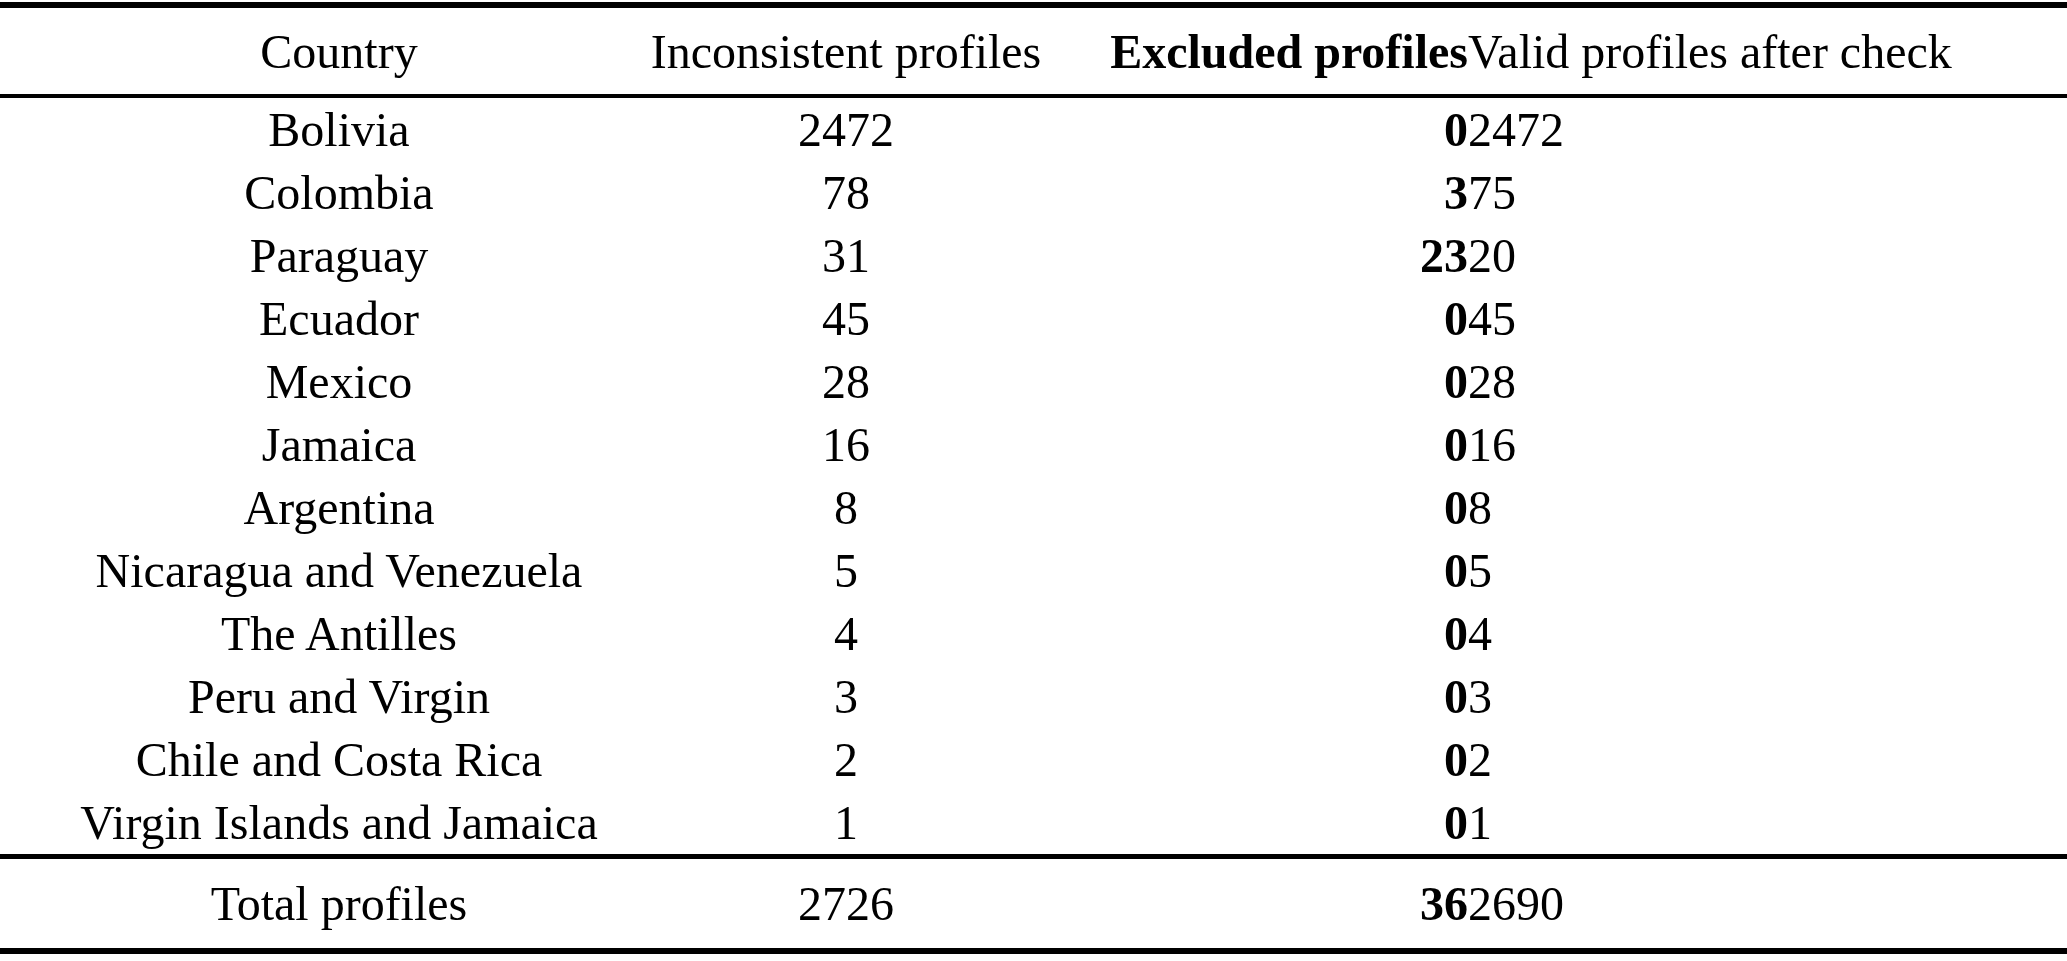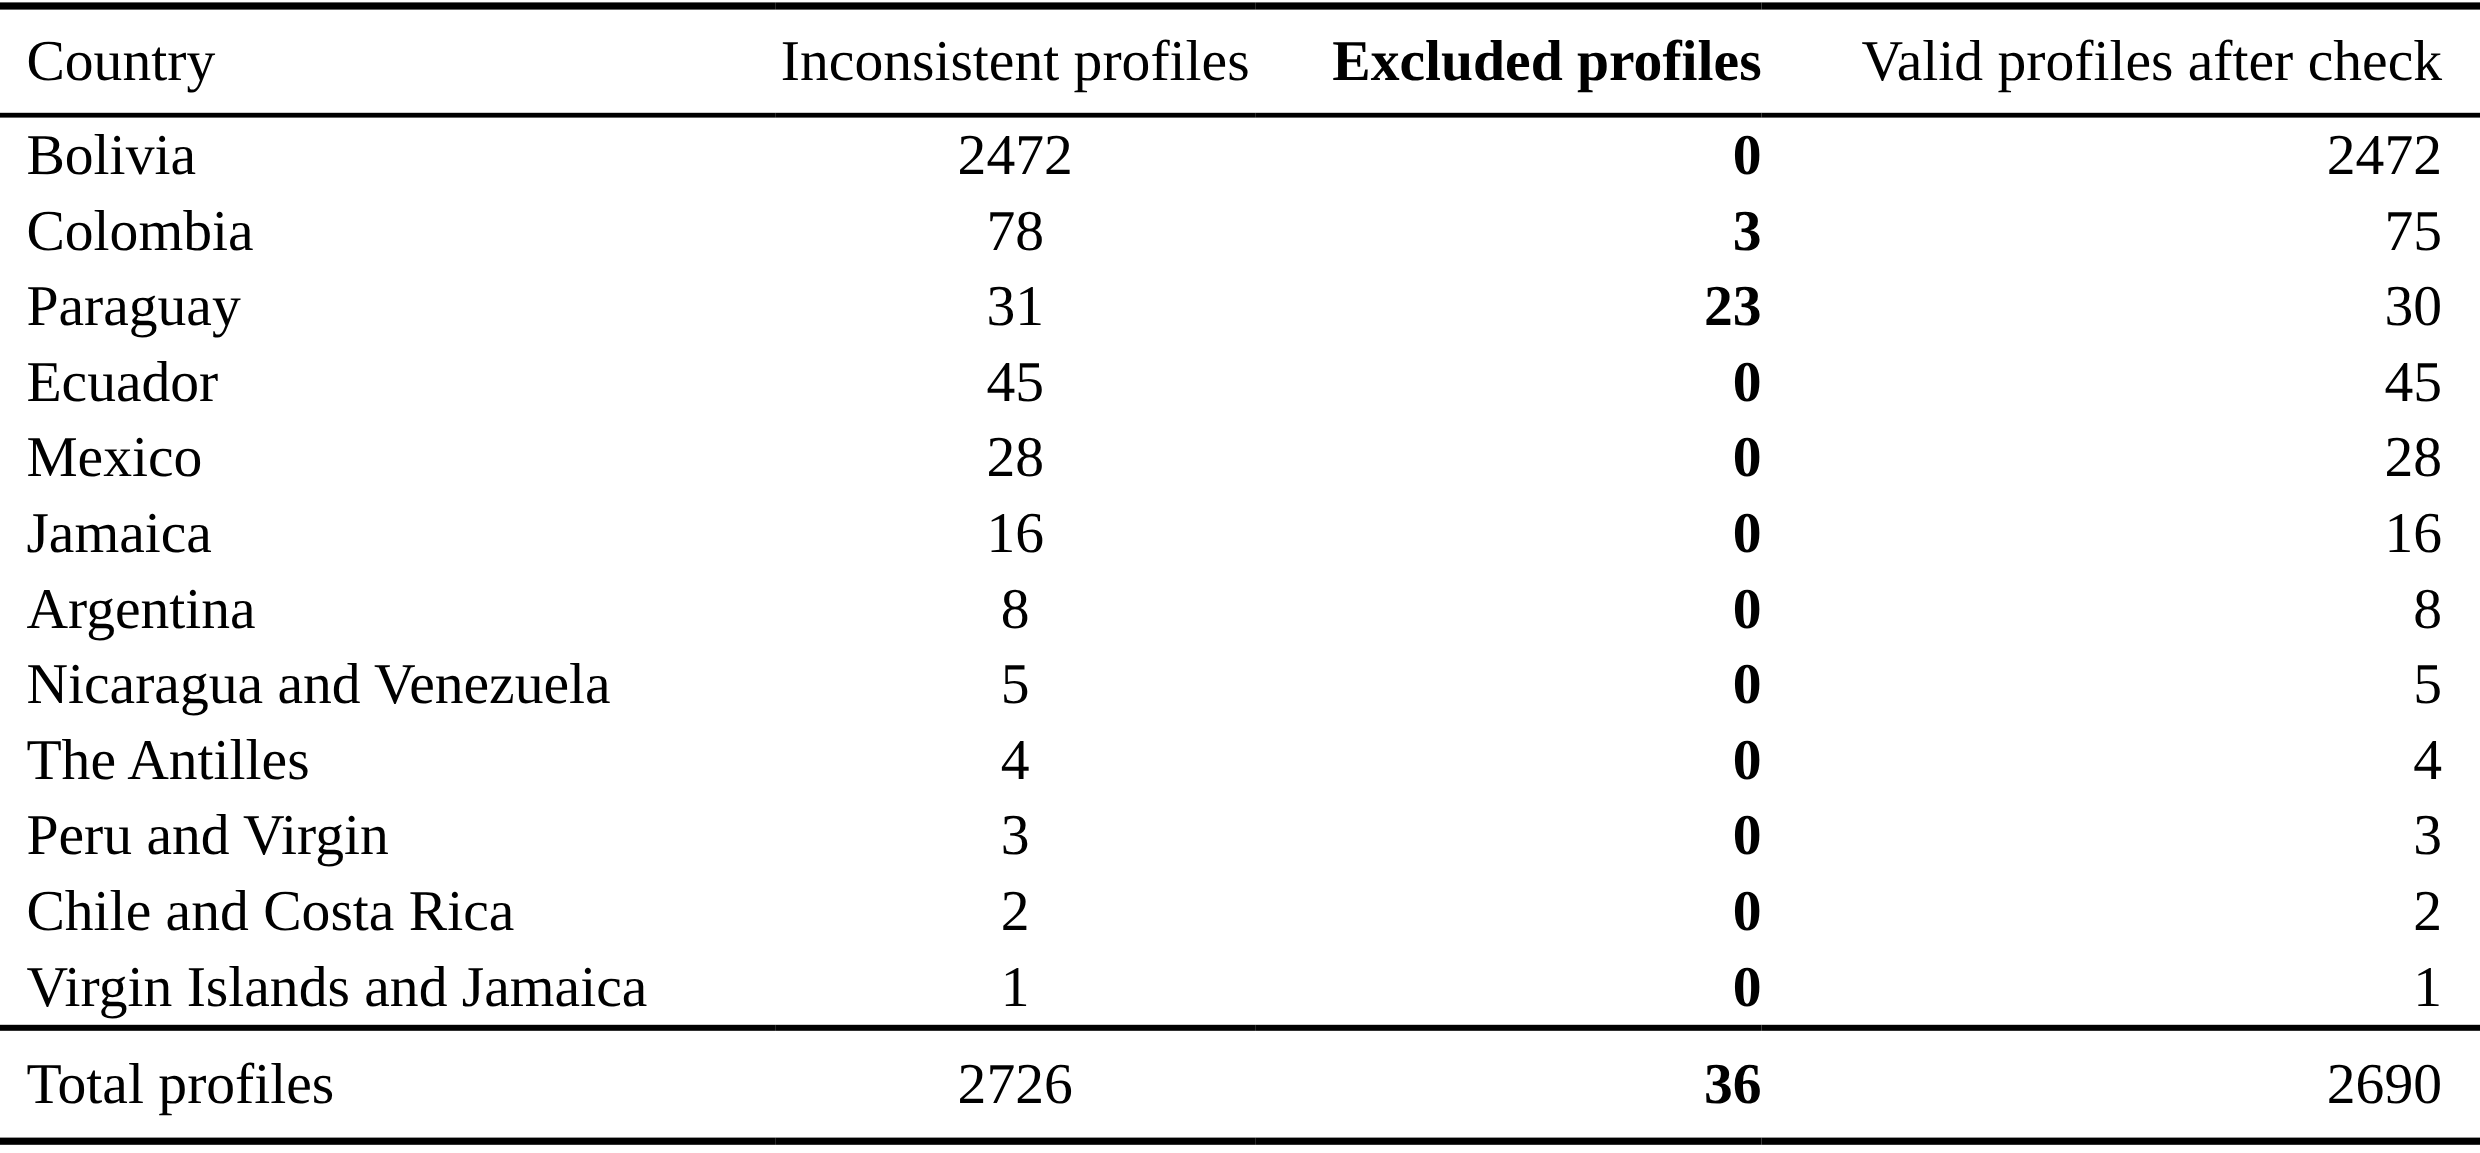--- a/index.html
+++ b/index.html
@@ -28,24 +28,24 @@
   .trow {
     display: table-row;
   }
   .cell {
     display: table-cell;
     vertical-align: middle;
     height: 63px;
     white-space: nowrap;
     overflow: hidden;
   }
-  .col1 { width: 646px; text-align: left;  padding-left: 22px; box-sizing: border-box; }
+  .col1 { width: 646px; text-align: center;  padding-left: 32px; box-sizing: border-box; }
   .col2 { width: 400px; text-align: center; }
   .col3 { width: 422px; text-align: right; font-weight: bold; }
-  .col4 { width: 599px; text-align: right; padding-right: 32px; box-sizing: border-box; }
+  .col4 { width: 599px; text-align: left; padding-right: 32px; box-sizing: border-box; }
   .header .cell {
     height: 86px;
     border-bottom: 4px solid #000000;
   }
   .total .cell {
     height: 89px;
     border-top: 5px solid #000000;
   }
 </style>
 </head>
@@ -72,21 +72,21 @@
       <div class="cell col1">Colombia</div>
       <div class="cell col2">78</div>
       <div class="cell col3">3</div>
       <div class="cell col4">75</div>
     </div>
 
     <div class="trow">
       <div class="cell col1">Paraguay</div>
       <div class="cell col2">31</div>
       <div class="cell col3">23</div>
-      <div class="cell col4">30</div>
+      <div class="cell col4">20</div>
     </div>
 
     <div class="trow">
       <div class="cell col1">Ecuador</div>
       <div class="cell col2">45</div>
       <div class="cell col3">0</div>
       <div class="cell col4">45</div>
     </div>
 
     <div class="trow">

